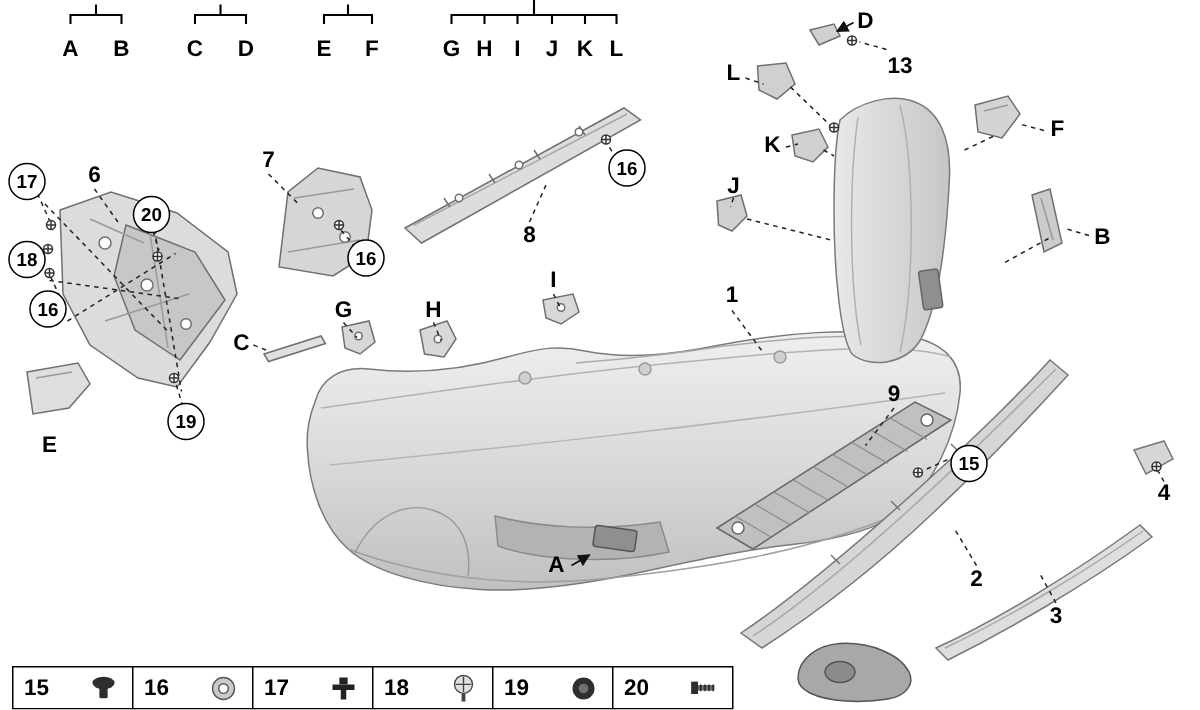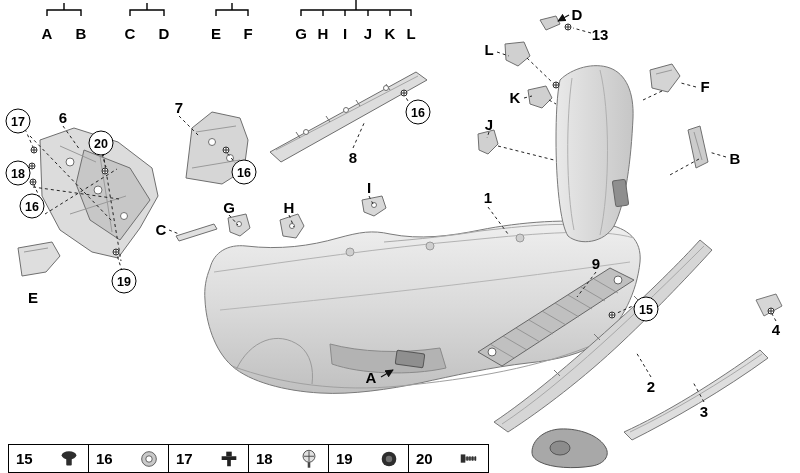--- a/index.html
+++ b/index.html
@@ -302,21 +302,21 @@
 <div class="lbl" style="left:411px;top:33px">L</div>
 
 <div class="lbl" style="left:63px;top:117px">6</div>
 <div class="lbl" style="left:179px;top:107px">7</div>
 <div class="lbl" style="left:353px;top:157px">8</div>
 <div class="lbl" style="left:488px;top:197px">1</div>
 <div class="lbl" style="left:596px;top:263px">9</div>
 <div class="lbl" style="left:651px;top:386px">2</div>
 <div class="lbl" style="left:704px;top:411px">3</div>
 <div class="lbl" style="left:776px;top:329px">4</div>
-<div class="lbl" style="left:600px;top:34px">13</div>
+<div class="lbl" style="left:600px;top:44px">13</div>
 <div class="lbl" style="left:161px;top:229px">C</div>
 <div class="lbl" style="left:33px;top:297px">E</div>
 <div class="lbl" style="left:229px;top:207px">G</div>
 <div class="lbl" style="left:289px;top:207px">H</div>
 <div class="lbl" style="left:369px;top:187px">I</div>
 <div class="lbl" style="left:371px;top:377px">A</div>
 <div class="lbl" style="left:489px;top:49px">L</div>
 <div class="lbl" style="left:515px;top:97px">K</div>
 <div class="lbl" style="left:489px;top:124px">J</div>
 <div class="lbl" style="left:705px;top:86px">F</div>

